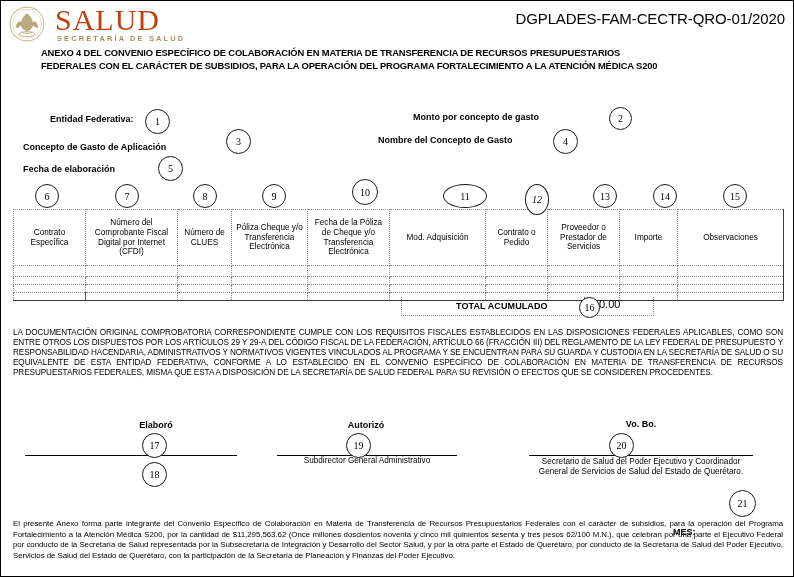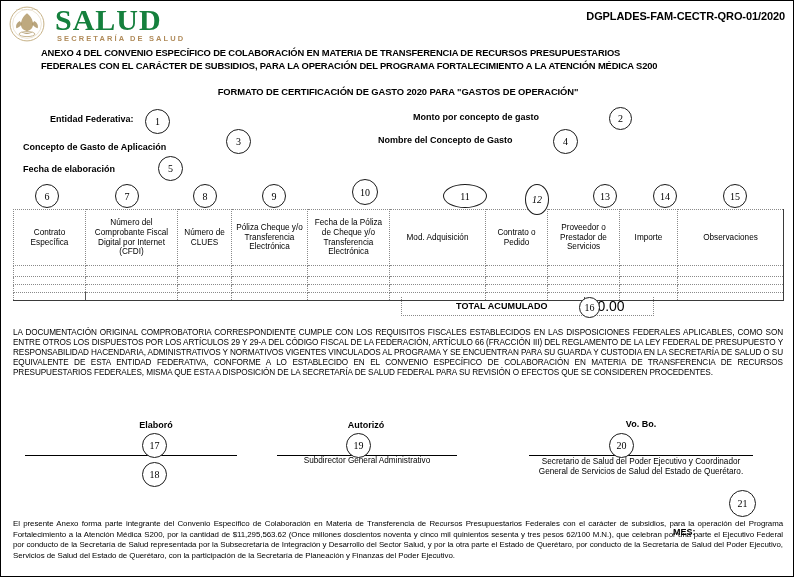--- a/index.html
+++ b/index.html
@@ -35,38 +35,38 @@
   .eagle {
     position: absolute;
     left: 0; top: 2px;
     width: 40px; height: 36px;
   }
   .salud-word {
     position: absolute;
     left: 54px; top: 4px;
     font-family: "Liberation Serif", serif;
     font-size: 30px;
-    font-weight: bold;
+    font-weight: normal;
     letter-spacing: 1px;
-    color: #15803d;
+    color: #c2410c;
     line-height: 1;
   }
   .salud-sub {
     position: absolute;
     left: 56px; top: 33px;
     font-size: 7.5px;
     letter-spacing: 2.1px;
     color: #b08b5a;
     font-weight: bold;
   }
   .doc-code {
     position: absolute;
     right: 10px; top: 9px;
-    font-size: 11px;
-    font-weight: bold;
+    font-size: 15px;
+    font-weight: normal;
     letter-spacing: -0.1px;
   }
 
   
   .title-block {
     position: absolute;
     left: 40px; top: 46px;
     width: 714px;
   }
   .title-line {
@@ -158,24 +158,24 @@
   }
   .total-val-box {
     position: absolute;
     left: 183px; top: 0;
     width: 70px; height: 19px;
     border-left: 1px solid #555;
     box-sizing: border-box;
   }
   .total-value {
     position: absolute;
-    left: 186px; top: 1px;
+    left: 198px; top: 1px;
     width: 48px;
-    text-align: center;
-    font-size: 14px;
+    text-align: left;
+    font-size: 11px;
   }
 
   
   .legal {
     position: absolute;
     left: 12px; top: 327px;
     width: 770px;
     font-size: 8.2px;
     line-height: 10.1px;
     text-align: justify;
@@ -238,21 +238,20 @@
     </div>
     <div class="salud-word">SALUD</div>
     <div class="salud-sub">SECRETARÍA DE SALUD</div>
     <div class="doc-code">DGPLADES-FAM-CECTR-QRO-01/2020</div>
   </div>
 
   <div class="title-block">
     <div class="title-line">ANEXO 4 DEL CONVENIO ESPECÍFICO DE COLABORACIÓN EN MATERIA DE TRANSFERENCIA DE RECURSOS PRESUPUESTARIOS</div>
     <div class="title-line">FEDERALES CON EL CARÁCTER DE SUBSIDIOS, PARA LA OPERACIÓN DEL PROGRAMA FORTALECIMIENTO A LA ATENCIÓN MÉDICA S200</div>
   </div>
-  <div class="subtitle">FORMATO DE CERTIFICACIÓN DE GASTO 2020 PARA "GASTOS DE OPERACIÓN"</div>
 
   <div class="fld" style="left:5px; top:113px;padding-left:44px;">Entidad Federativa:</div>
   <div class="fld" style="left:22px; top:141px;">Concepto de Gasto de Aplicación</div>
   <div class="fld" style="left:22px; top:163px;">Fecha de elaboración</div>
   <div class="fld" style="left:412px; top:111px;">Monto por concepto de gasto</div>
   <div class="fld" style="left:377px; top:134px;">Nombre del Concepto de Gasto</div>
 
   <div class="circ" style="left:144px; top:108px; width:25px; height:25px;">1</div>
   <div class="circ" style="left:608px; top:106px; width:23px; height:23px;">2</div>
   <div class="circ" style="left:225px; top:128px; width:25px; height:25px;">3</div>

